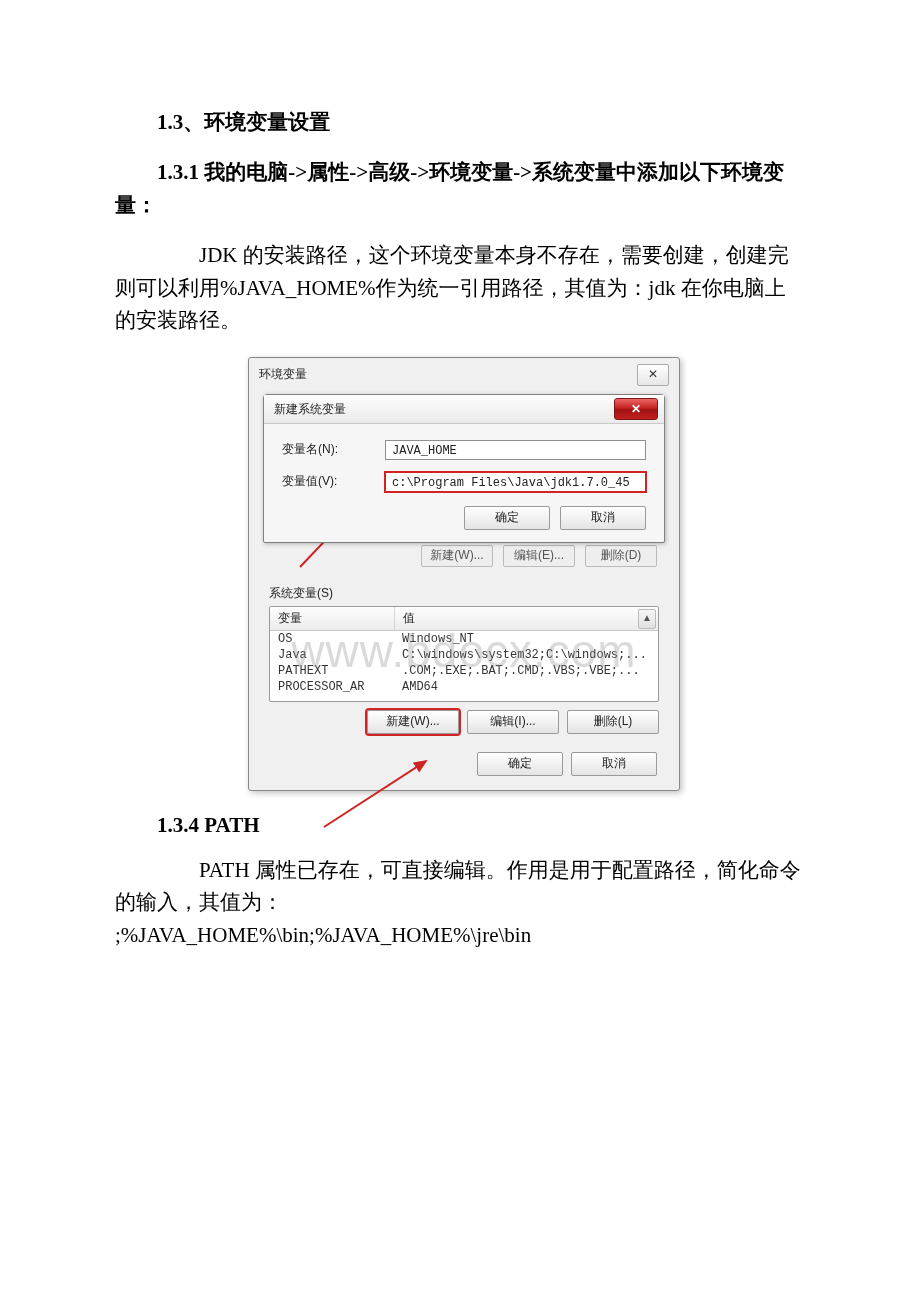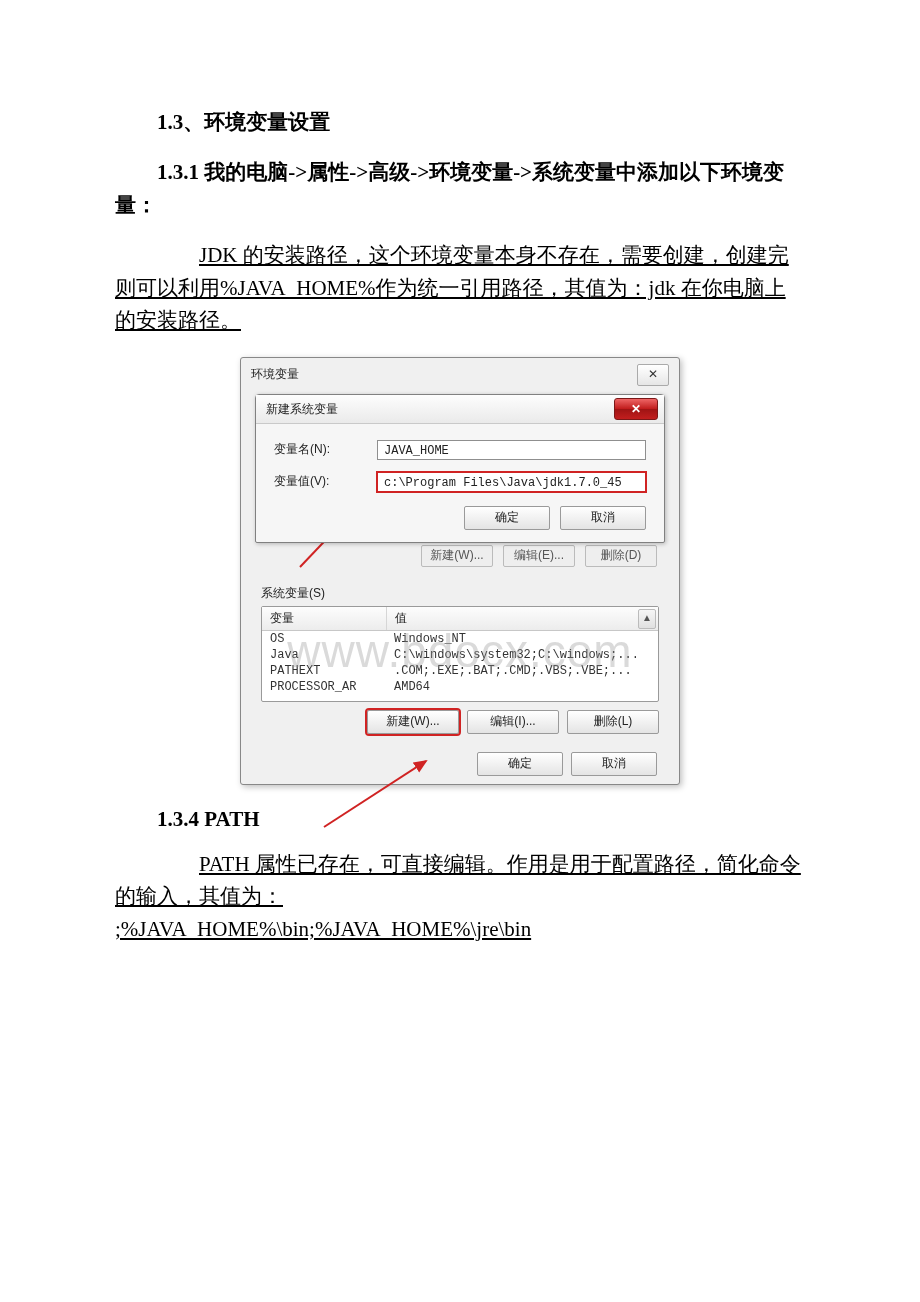--- a/index.html
+++ b/index.html
@@ -33,21 +33,20 @@
     font-size: 21px;
     font-weight: bold;
     margin: 0 0 16px 0;
     text-indent: 42px;
   }
   .para {
     font-size: 21px;
     line-height: 1.55;
     margin: 0 0 20px 0;
     text-indent: 84px;
-    text-decoration: underline;
   }
   .para .cont { display: block; text-indent: 0; }
   .fig-wrap {
     display: flex;
     justify-content: center;
     margin: 6px 0 22px 0;
   }
   .fig {
     width: 440px;
     position: relative;
@@ -55,21 +54,22 @@
   
   .winbox {
     background: #f0f0f0;
     border: 1px solid #888;
     border-radius: 3px;
     box-shadow: 2px 2px 6px rgba(0,0,0,0.25);
     font-family: "SimSun", Tahoma, sans-serif;
     font-size: 12px;
     color: #222;
     position: relative;
-    padding-bottom: 8px;
+    padding-bottom: 14px;
+    margin-left: 8px;
   }
   .title-row {
     display: flex;
     align-items: center;
     padding: 6px 10px 4px 10px;
   }
   .title-row .txt { flex: 1; }
   .win-btn {
     font-family: "Segoe UI", Tahoma, sans-serif;
     border: 1px solid #aaa;

